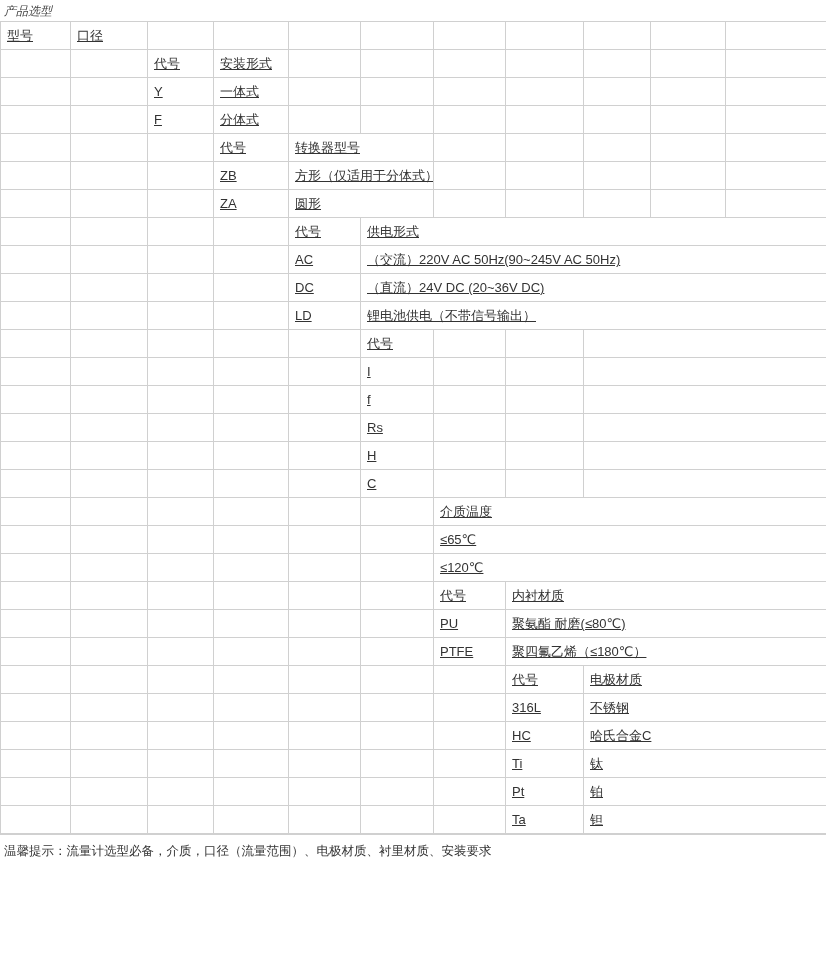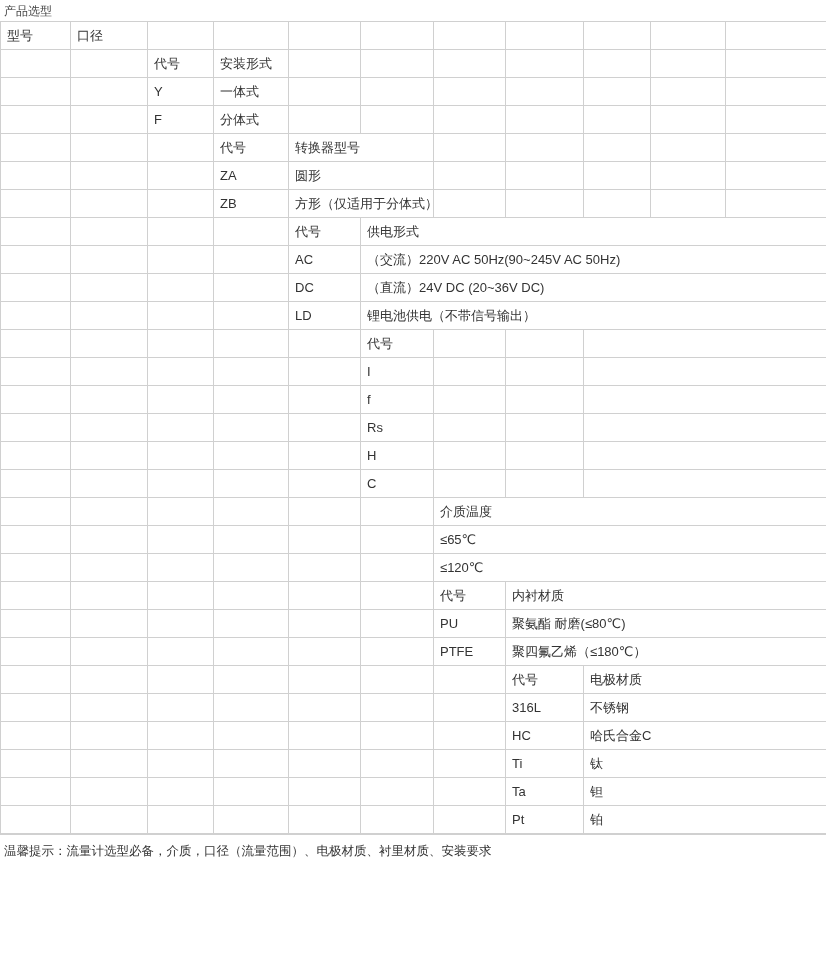--- a/index.html
+++ b/index.html
@@ -14,27 +14,29 @@
     font-size: 13px;
     color: #333333;
     position: relative;
     overflow: hidden;
   }
   .page-title {
     font-size: 12px;
     color: #444444;
     padding: 4px 4px 3px 4px;
     line-height: 14px;
+    font-style: italic;
   }
   table.spec {
     border-collapse: collapse;
     table-layout: fixed;
     width: 826px;
     border-top: 1px solid #d0d0d0;
     border-left: 1px solid #d0d0d0;
+    text-decoration: underline;
   }
   table.spec td {
     border-right: 1px solid #d0d0d0;
     border-bottom: 1px solid #d0d0d0;
     height: 27px;
     padding: 0 6px;
     font-size: 13px;
     line-height: 17px;
     vertical-align: middle;
     color: #333333;
@@ -158,46 +160,46 @@
     <td class="empty-noborder"></td>
     <td class="empty-noborder"></td>
     <td class="empty-noborder"></td>
     <td class="empty-noborder"></td>
   </tr>
 
   <tr>
     <td class="blank"></td>
     <td class="blank"></td>
     <td class="blank"></td>
+    <td class="code">ZB</td>
+    <td colspan="2">方形（仅适用于分体式）</td>
+    <td class="empty-noborder"></td>
+    <td class="empty-noborder"></td>
+    <td class="empty-noborder"></td>
+    <td class="empty-noborder"></td>
+    <td class="empty-noborder"></td>
+  </tr>
+
+  <tr>
+    <td class="blank"></td>
+    <td class="blank"></td>
+    <td class="blank"></td>
     <td class="code">ZA</td>
     <td colspan="2">圆形</td>
     <td class="empty-noborder"></td>
     <td class="empty-noborder"></td>
     <td class="empty-noborder"></td>
     <td class="empty-noborder"></td>
     <td class="empty-noborder"></td>
   </tr>
 
   <tr>
     <td class="blank"></td>
     <td class="blank"></td>
     <td class="blank"></td>
-    <td class="code">ZB</td>
-    <td colspan="2">方形（仅适用于分体式）</td>
-    <td class="empty-noborder"></td>
-    <td class="empty-noborder"></td>
-    <td class="empty-noborder"></td>
-    <td class="empty-noborder"></td>
-    <td class="empty-noborder"></td>
-  </tr>
-
-  <tr>
-    <td class="blank"></td>
-    <td class="blank"></td>
-    <td class="blank"></td>
     <td class="blank"></td>
     <td class="hdr">代号</td>
     <td class="hdr" colspan="6">供电形式</td>
   </tr>
 
   <tr>
     <td class="blank"></td>
     <td class="blank"></td>
     <td class="blank"></td>
     <td class="blank"></td>
@@ -391,37 +393,37 @@
     <td class="blank"></td>
     <td class="blank"></td>
     <td class="blank"></td>
     <td class="blank"></td>
     <td class="blank"></td>
     <td class="blank"></td>
     <td class="code">Ti</td>
     <td colspan="3">钛</td>
   </tr>
   <tr>
+    <td class="blank nobb"></td>
+    <td class="blank nobb"></td>
+    <td class="blank nobb"></td>
+    <td class="blank nobb"></td>
+    <td class="blank nobb"></td>
+    <td class="blank nobb"></td>
+    <td class="blank nobb"></td>
+    <td class="code">Pt</td>
+    <td colspan="3">铂</td>
+  </tr>
+  <tr>
     <td class="blank"></td>
     <td class="blank"></td>
     <td class="blank"></td>
     <td class="blank"></td>
     <td class="blank"></td>
     <td class="blank"></td>
     <td class="blank"></td>
     <td class="code">Ta</td>
     <td colspan="3">钽</td>
   </tr>
-  <tr>
-    <td class="blank nobb"></td>
-    <td class="blank nobb"></td>
-    <td class="blank nobb"></td>
-    <td class="blank nobb"></td>
-    <td class="blank nobb"></td>
-    <td class="blank nobb"></td>
-    <td class="blank nobb"></td>
-    <td class="code">Pt</td>
-    <td colspan="3">铂</td>
-  </tr>
 </tbody>
   </table>
 
 <div class="footer-note">温馨提示：流量计选型必备，介质，口径（流量范围）、电极材质、衬里材质、安装要求</div>
 
 </body></html>

